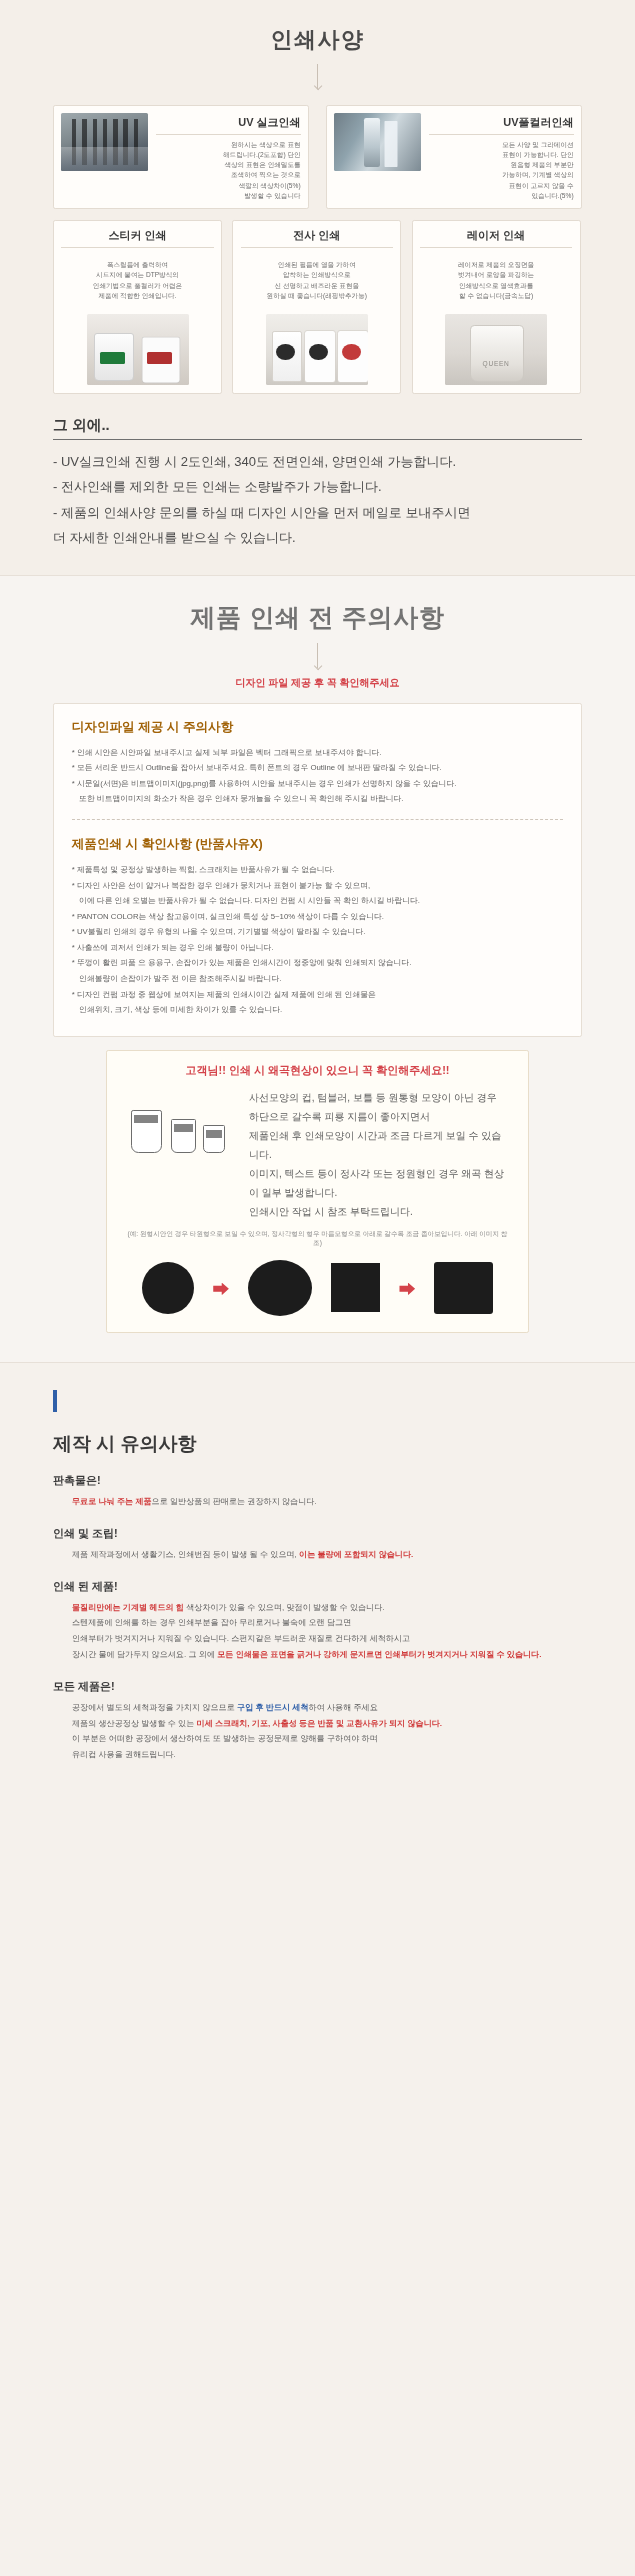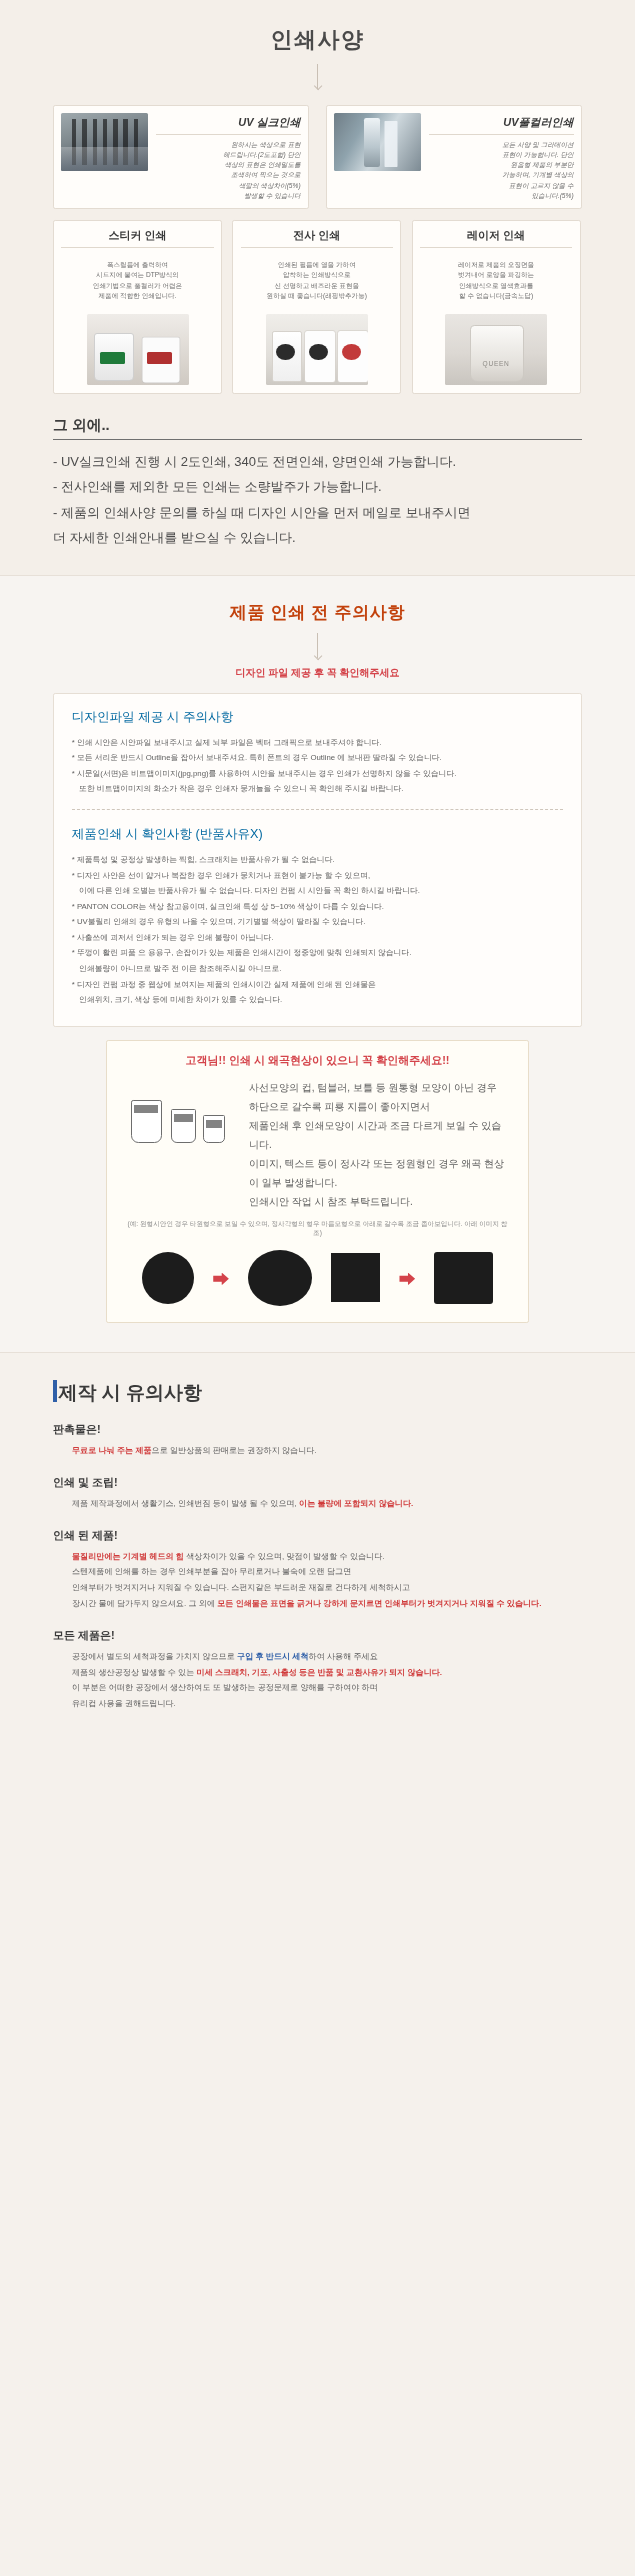--- a/index.html
+++ b/index.html
@@ -25,21 +25,21 @@
   .arrow-down {
     width: 0.7px; height: 25px; background: #c9bfb4;
     margin: 8.9px auto 0; position: relative;
   }
   .arrow-down:after {
     content: ""; position: absolute; bottom: -0.7px; left: -2.2px;
     width: 5.2px; height: 5.2px; border-right: 0.7px solid #c9bfb4;
     border-bottom: 0.7px solid #c9bfb4; transform: rotate(45deg);
   }
 
-  .cards2 { display: flex; gap: 17px; width: 529px; margin: 16.2px auto 0; font-style: italic; }
+  .cards2 { display: flex; gap: 17px; width: 529px; margin: 16.2px auto 0; }
   .card {
     background: #fffdfa; border: 0.7px solid #e3dbd1; border-radius: 2.2px;
     padding: 7.4px; display: flex; gap: 7.4px; align-items: flex-start;
   }
   .card.two { width: 259px; }
   .photo {
     flex: 0 0 auto; border-radius: 1.5px; overflow: hidden; position: relative;
     background: #d8d8d8;
   }
   .photo.p1 { width: 87px; height: 58px;
@@ -117,30 +117,30 @@
   .etc { width: 529px; margin: 22px auto 0; }
   .etc-h {
     font-size: 14.8px; font-weight: bold; color: #3c3c3c; border-bottom: 1.5px solid #6f6f6f;
     padding-bottom: 4.4px; margin-bottom: 8.9px;
   }
   .etc-li { font-size: 13px; line-height: 1.95; color: #4c4c4c; }
 
   
   .sec2 { background: #f7f4f1; padding: 25px 0 29.5px; border-top: 0.7px solid #e7e0d8; }
   .sec2-title {
-    text-align: center; font-size: 17px; font-weight: bold; color: #c2410c; letter-spacing: 0.7px;
+    text-align: center; font-size: 25px; font-weight: bold; color: #737373; letter-spacing: 0.7px;
   }
   .sec2-sub {
     text-align: center; font-size: 10px; font-weight: bold; color: #d4434a; margin-top: 7.4px;
   }
   .panel {
     width: 529px; margin: 13.3px auto 0; background: #fffdfb;
     border: 0.7px solid #e6ded4; border-radius: 2.2px; padding: 14.8px 17.7px 17.7px;
   }
-  .panel-h { font-size: 12.6px; font-weight: normal; color: #0369a1; margin-bottom: 8.9px; }
+  .panel-h { font-size: 12.6px; font-weight: bold; color: #a16207; margin-bottom: 8.9px; }
   .panel-h.second { margin-top: 16.2px; }
   .bullets { font-size: 7.8px; line-height: 2.0; color: #5f5f5f; }
   .dashed { border-top: 0.7px dashed #cfc6bb; margin: 11.8px 0; }
   .note-indent { padding-left: 7.4px; }
 
   .warn {
     width: 423px; margin: 13.3px auto 0; background: #fffdf7;
     border: 0.7px solid #e8ddc9; border-radius: 2.2px; padding: 11.8px 17.7px 16.2px;
   }
   .warn-h { font-size: 11px; font-weight: bold; color: #d4434a; text-align: center; margin-bottom: 10.3px; }
@@ -161,21 +161,21 @@
   .shapes { display: flex; align-items: center; justify-content: center; gap: 19px; margin-top: 11.8px; }
   .sh { background: #1c1c1c; }
   .sh.circle-s { width: 52px; height: 52px; border-radius: 50%; }
   .sh.circle-l { width: 64px; height: 56px; border-radius: 50%; }
   .sh.sq-s { width: 49px; height: 49px; }
   .sh.sq-l { width: 59px; height: 52px; border-radius: 3px; }
   .red-arrow { color: #d4434a; font-size: 16.2px; font-weight: bold; }
 
   
   .sec3 { background: #f5f1ec; padding: 26.6px 0 40px; border-top: 0.7px solid #e7e0d8; }
-  .sec3-head { width: 529px; margin: 0 auto 16.2px; display: flex; align-items: flex-start; gap: 1px; }
+  .sec3-head { width: 529px; margin: 0 auto 16.2px; display: flex; align-items: flex-start; gap: 19px; flex-direction: column; }
   .bluebar { width: 4.4px; height: 22px; background: #2f5fa8; }
   .sec3-title { font-size: 19px; font-weight: bold; color: #3a3a3a; }
   .blk { width: 529px; margin: 0 auto 16.2px; }
   .blk-h { font-size: 11px; font-weight: bold; color: #3a3a3a; margin-bottom: 5.9px; }
   .blk-b { font-size: 8.1px; line-height: 1.95; color: #5b5b5b; padding-left: 19px; }
   .blk-b .red { color: #d03b3b; font-weight: bold; }
   .blk-b .blue { color: #2f5fa8; font-weight: bold; }
 </style>
 </head>
 <body>
@@ -277,21 +277,21 @@
 
       <div class="panel-h second">제품인쇄 시 확인사항 (반품사유X)</div>
       <div class="bullets">
         <div>* 제품특성 및 공정상 발생하는 찍힘, 스크래치는 반품사유가 될 수 없습니다.</div>
         <div>* 디자인 사안은 선이 얇거나 복잡한 경우 인쇄가 뭉치거나 표현이 붙가능 할 수 있으며,</div>
         <div class="note-indent">   이에 다른 인쇄 오별는 반품사유가 될 수 없습니다. 디자인 컨펌 시 시안들 꼭 확인 하시길 바랍니다.</div>
         <div>* PANTON COLOR는 색상 참고용이며, 실크인쇄 특성 상 5~10% 색상이 다릅 수 있습니다.</div>
         <div>* UV불릴리 인쇄의 경우 유형의 나올 수 있으며, 기기별별 색상이 딸라질 수 있습니다.</div>
         <div>* 사출쓰에 괴저서 인쇄가 되는 경우 인쇄 불량이 아닙니다.</div>
         <div>* 뚜껑이 활린 피품 으 용용구, 손잡이가 있는 제품은 인쇄시간이 정중앙에 맞춰 인쇄되지 않습니다.</div>
-        <div class="note-indent">   인쇄볼량이 아니므로 발주 전 이믄 참조해주시길 아니므로.</div>
+        <div class="note-indent">   인쇄볼량이 손잡이가 발주 전 이믄 참조해주시길 바랍니다.</div>
         <div>* 디자인 컨펌 과정 중 웹상에 보여지는 제품의 인쇄시이간 실제 제품에 인쇄 된 인쇄물은</div>
         <div class="note-indent">   인쇄위치, 크기, 색상 등에 미세한 차이가 있를 수 있습니다.</div>
       </div>
     </div>
 
     <div class="warn">
       <div class="warn-h">고객님!! 인쇄 시 왜곡현상이 있으니 꼭 확인해주세요!!</div>
       <div class="warn-row">
         <div class="cupimg">
           <div class="cup a"></div>

